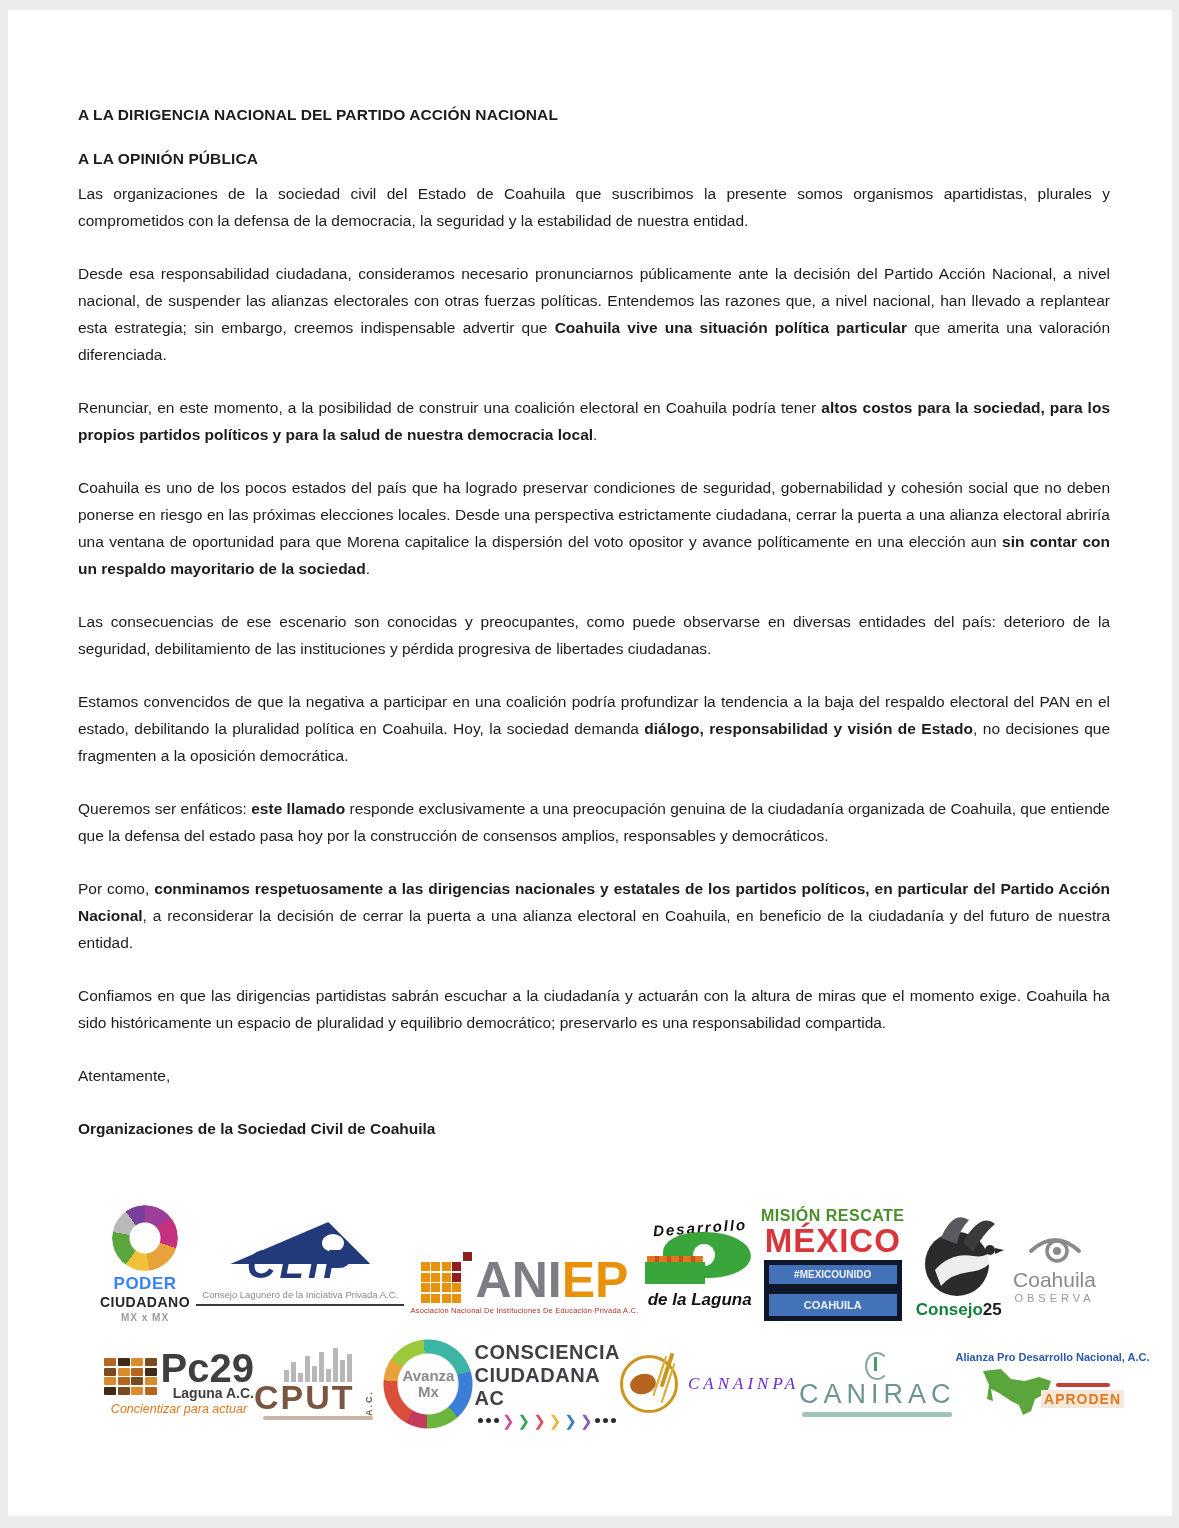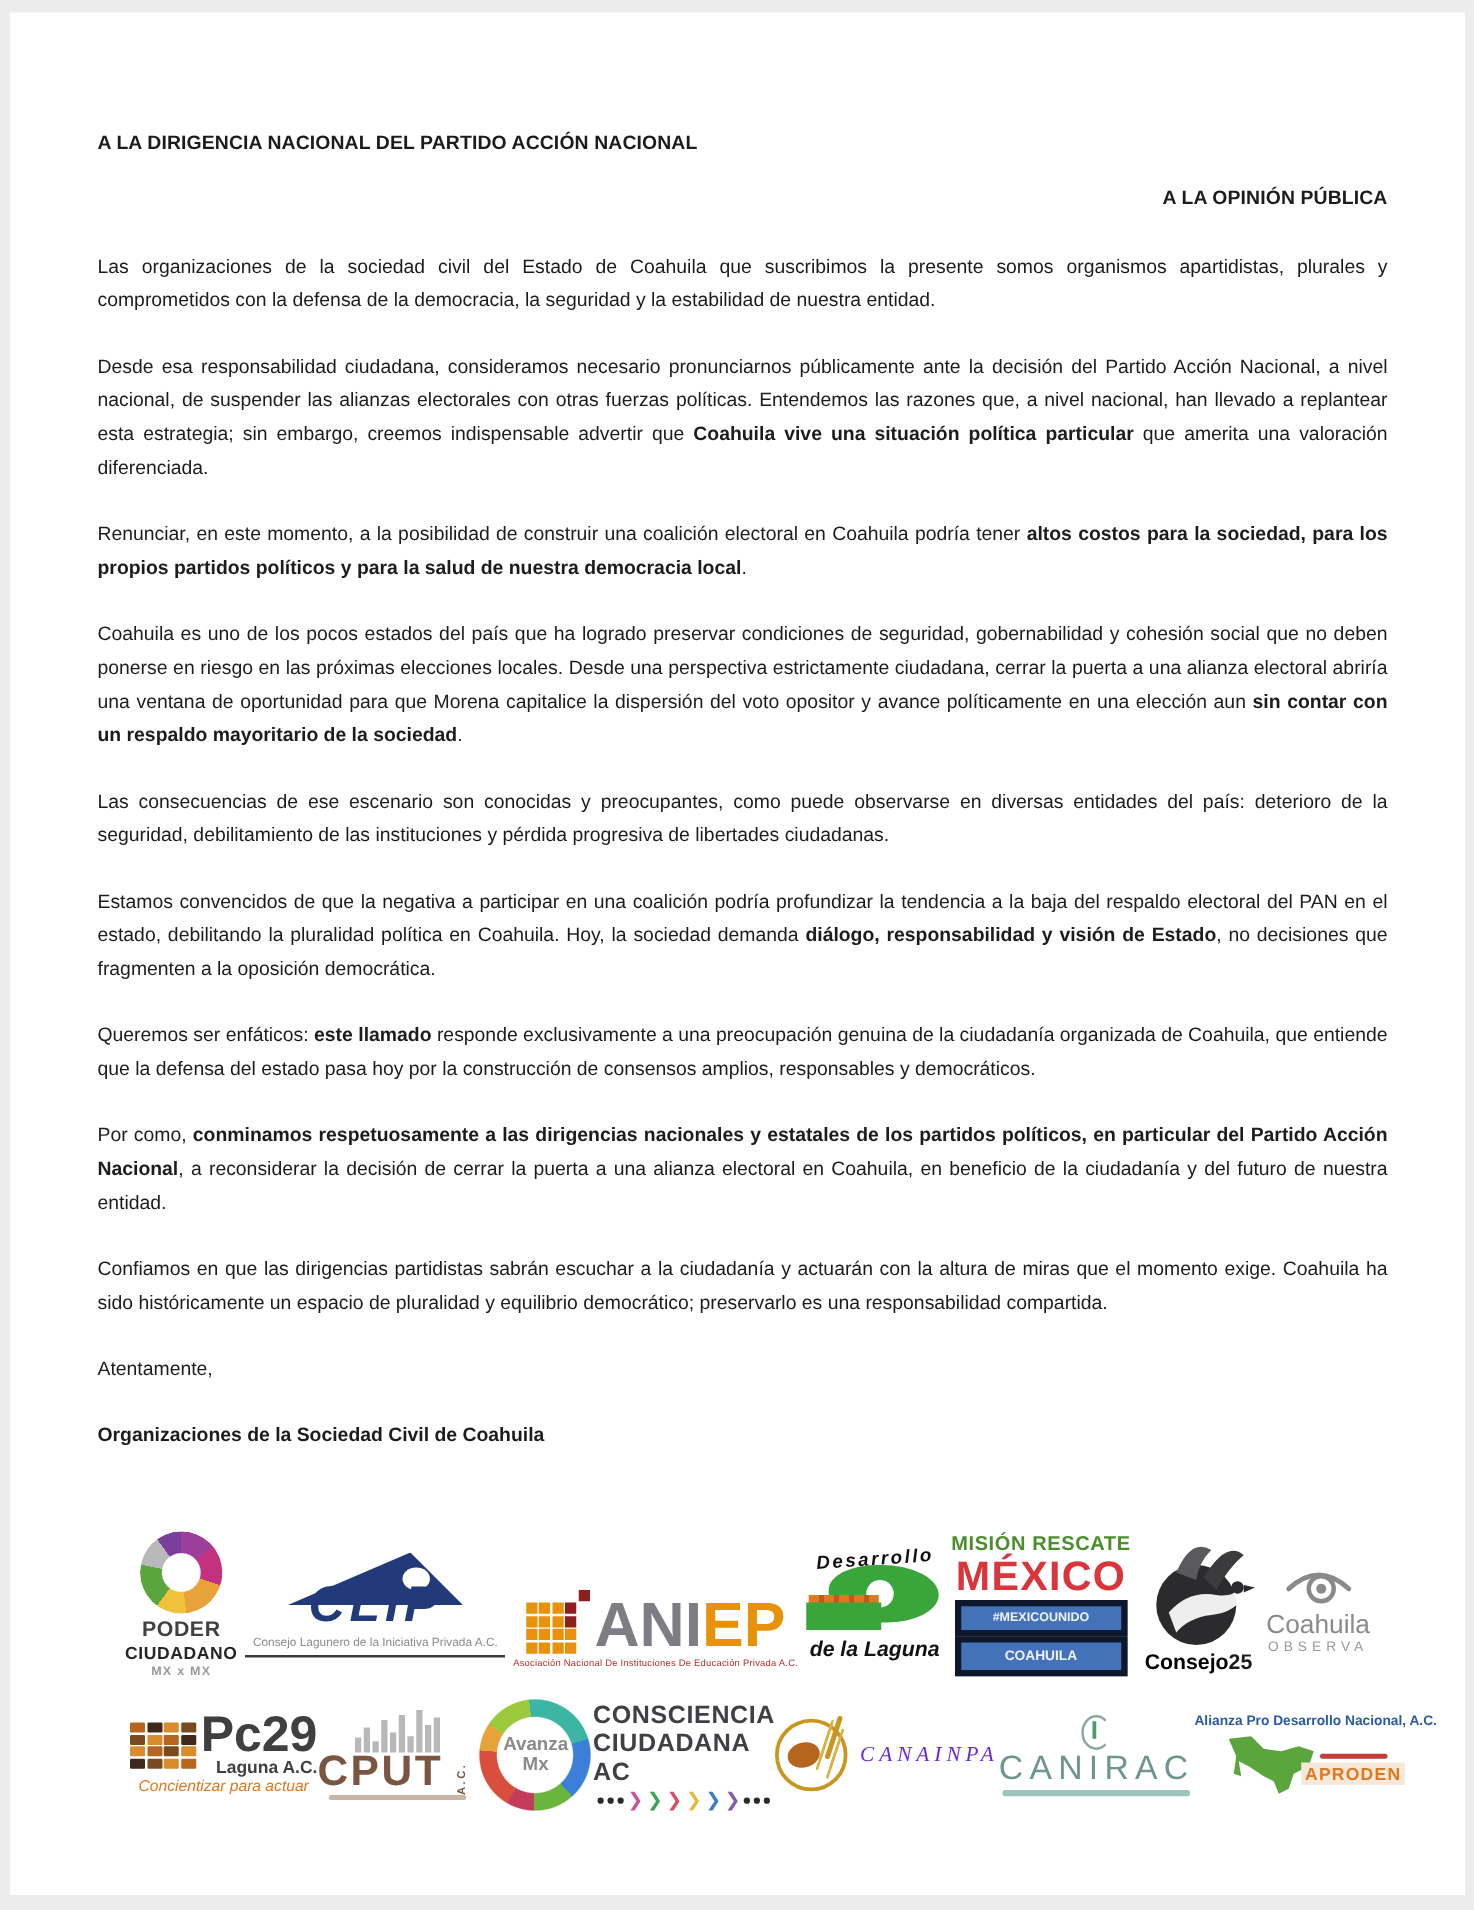--- a/index.html
+++ b/index.html
@@ -14,42 +14,42 @@
     background:#ffffff;
   }
   .content{
     padding:96px 62px 0 70px;
     color:#1c1c1c;
   }
   .doc-title{
     font-size:15.5px;font-weight:bold;letter-spacing:.1px;
     margin:0 0 26px 0;
   }
-  .doc-title.second{margin-bottom:32px;text-align:right;}
+  .doc-title.second{margin-bottom:12px;}
   .para{
     font-size:15.5px;line-height:27px;text-align:justify;
     margin:0 0 26px 0;
   }
   .para strong{font-weight:bold;}
   .closing{margin-bottom:26px;text-align:left;}
   .signature{font-weight:bold;text-align:left;margin-bottom:0;}
 
   
   .logo-strip{margin-top:58px;padding:0 14px 0 22px;}
   .logo-row{display:flex;align-items:center;justify-content:space-between;}
   .logo-row.row1{height:128px;}
   .logo-row.row2{height:100px;margin-top:6px;padding:0 4px;}
   .logo{display:flex;flex-direction:column;align-items:center;justify-content:center;}
 
   
   .pc-ring{width:66px;height:66px;border-radius:50%;
     background:conic-gradient(#9b3f9b 0 14%,#c4317f 14% 30%,#e8a23c 30% 48%,#f0c23c 48% 60%,#5aa53c 60% 78%,#b9b9b9 78% 90%,#7a3f9b 90% 100%);
     -webkit-mask:radial-gradient(circle,transparent 0 15px,#000 16px);
             mask:radial-gradient(circle,transparent 0 15px,#000 16px);}
-  .pc-l1{font-size:17px;font-weight:900;color:#404040;letter-spacing:.5px;margin-top:3px;}
+  .pc-l1{font-size:17px;font-weight:900;color:#3b82f6;letter-spacing:.5px;margin-top:3px;}
   .pc-l2{font-size:14px;font-weight:900;color:#262626;letter-spacing:.5px;}
   .pc-l3{font-size:10px;color:#9a9a9a;font-weight:bold;letter-spacing:1px;margin-top:2px;}
 
   
   .clip-sail{width:140px;height:42px;position:relative;}
   .clip-tri{width:140px;height:42px;background:#223a7a;
     clip-path:polygon(0 100%,70% 0,100% 100%,100% 100%);}
   .clip-dot{position:absolute;right:26px;top:12px;width:22px;height:18px;border-radius:50%;background:#fff;}
   .clip-name{font-size:40px;font-weight:900;font-style:italic;color:#223a7a;letter-spacing:4px;line-height:1;margin-top:-20px;background:transparent;position:relative;}
   .clip-sub{font-size:9.5px;color:#8a8a8a;border-bottom:2px solid #3a3a3a;padding:3px 6px 4px;margin-top:2px;white-space:nowrap;}
@@ -78,21 +78,21 @@
   
   .mr-l1{font-size:16px;font-weight:900;color:#4a8f2c;letter-spacing:.5px;}
   .mr-l2{font-size:33px;font-weight:900;color:#d9363c;line-height:.95;letter-spacing:1px;}
   .mr-bar{width:128px;background:#4472b8;color:#eef2fa;text-align:center;font-weight:bold;border:5px solid #0f172a;}
   .mr-bar.b1{font-size:10px;padding:4px 0;margin-top:4px;}
   .mr-bar.b2{font-size:11px;padding:5px 0;}
 
   
   .dove-svg{display:block;}
   .c25{font-size:17px;font-weight:900;margin-top:0px;}
-  .c25 .or{color:#000000;}
+  .c25 .or{color:#15803d;}
   .c25 .bk{color:#1c1c1c;}
 
   
   .obs-name{font-size:21px;color:#8a8a8a;line-height:1;margin-top:4px;}
   .obs-sub{font-size:11px;color:#9a9a9a;letter-spacing:4px;margin-top:2px;}
 
   
   .pc29-wrap{display:flex;align-items:center;}
   .brickwall{display:grid;grid-template-columns:repeat(4,12px);grid-auto-rows:8px;gap:1.5px;margin-right:4px;}
   .brickwall i{border-radius:1px;}

